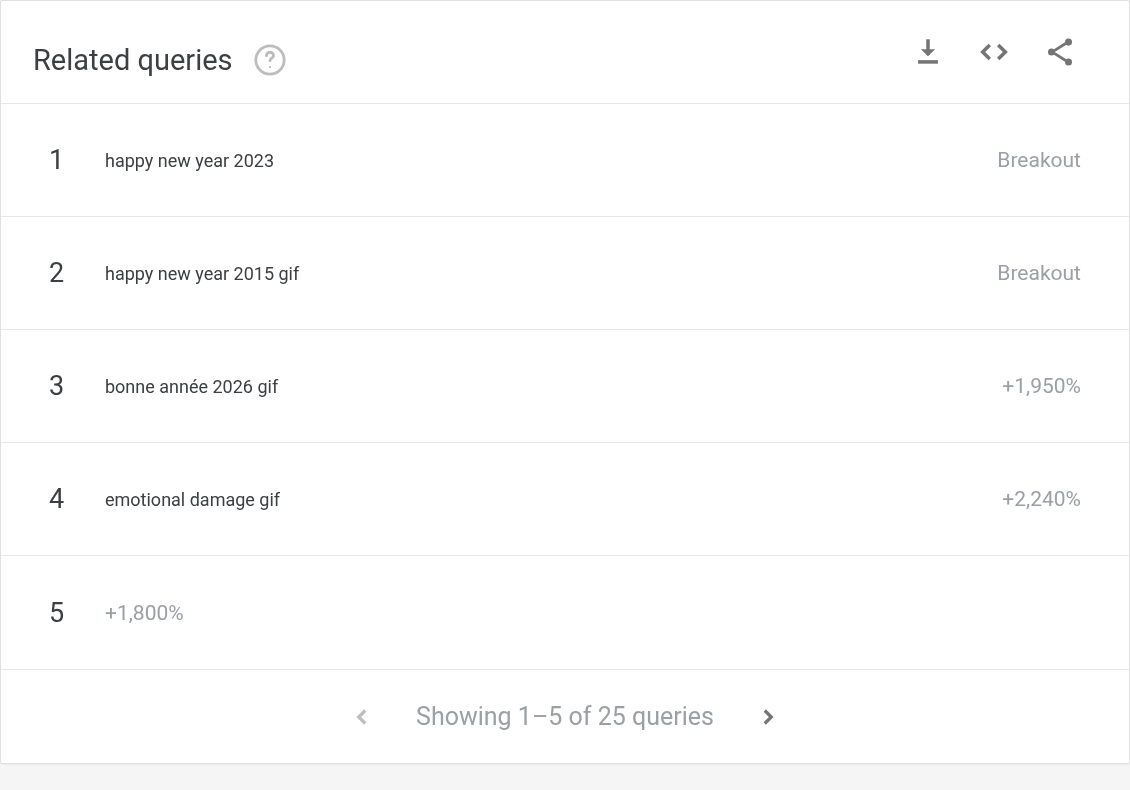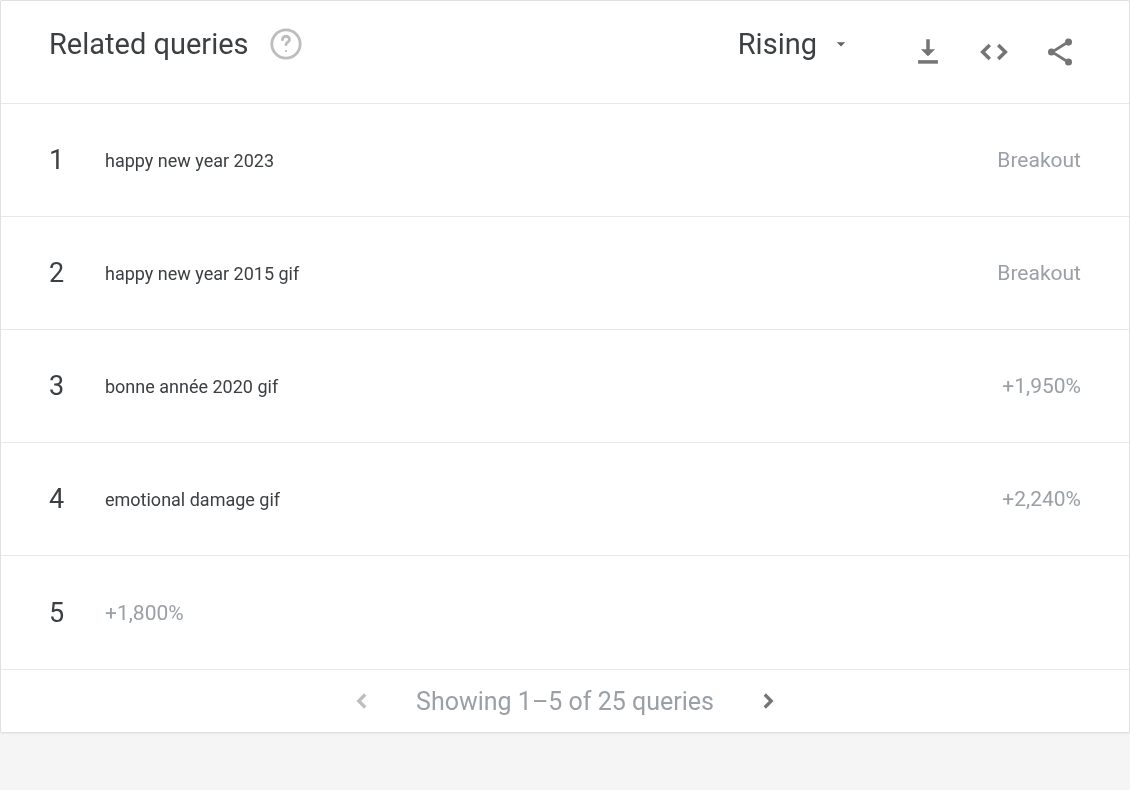--- a/index.html
+++ b/index.html
@@ -18,22 +18,22 @@
     }
     .card {
       width: 1130px;
       background: #fff;
       border: 1px solid #e0e0e0;
       box-shadow: 0 1px 2px rgba(0,0,0,0.05);
       border-radius: 2px;
     }
     .header {
       display: flex;
-      align-items: flex-start;
-      padding: 26px 44px 26px 48px;
+      align-items: flex-end;
+      padding: 26px 44px 26px 32px;
       border-bottom: 1px solid #e8e8e8;
     }
     .header-title {
       font-size: 29px;
       color: #3c4043;
       font-weight: 400;
     }
     .help-icon-wrap {
       margin-left: 20px;
       display: flex;
@@ -101,21 +101,21 @@
     }
     .row-value {
       font-size: 21px;
       color: #9aa0a6;
       text-align: right;
     }
     .footer {
       display: flex;
       align-items: center;
       justify-content: center;
-      height: 63px;
+      height: 94px;
       border-top: 1px solid #e8e8e8;
       gap: 36px;
     }
     .footer-text {
       font-size: 25px;
       color: #9aa0a6;
     }
     .footer-nav {
       display: flex;
       align-items: center;
@@ -136,26 +136,20 @@
   <div class="header">
     <span class="header-title">Related queries</span>
     <span class="help-icon-wrap">
       <svg viewBox="0 0 24 24" fill="none" stroke="#bdbdbd" stroke-width="2">
         <circle cx="12" cy="12" r="10"></circle>
         <path d="M9.5 9a2.5 2.5 0 0 1 5 0c0 1.5-2.5 2-2.5 3.5" stroke-linecap="round"></path>
         <circle cx="12" cy="17" r="0.8" fill="#bdbdbd" stroke="none"></circle>
       </svg>
     </span>
     <span class="spacer"></span>
-    <div class="dropdown">
-      <span class="dropdown-label">Rising</span>
-      <svg viewBox="0 0 24 24">
-        <path d="M7 10l5 5 5-5z" fill="#5f6368"></path>
-      </svg>
-    </div>
     <span class="icon-btn">
       <svg viewBox="0 0 24 24">
         <path d="M12 3v11" stroke="#757575" stroke-width="2.5" stroke-linecap="butt"></path>
         <path d="M7 10l5 5 5-5" fill="#757575"></path>
         <path d="M5 19h14" stroke="#757575" stroke-width="2.5"></path>
       </svg>
     </span>
     <span class="icon-btn">
       <svg viewBox="0 0 24 24" fill="none" stroke="#757575" stroke-width="2.5">
         <path d="M9 7l-5 5 5 5"></path>
@@ -179,21 +173,21 @@
       <span class="row-query">happy new year 2023</span>
       <span class="row-value">Breakout</span>
     </div>
     <div class="row">
       <span class="row-rank">2</span>
       <span class="row-query">happy new year 2015 gif</span>
       <span class="row-value">Breakout</span>
     </div>
     <div class="row">
       <span class="row-rank">3</span>
-      <span class="row-query">bonne année 2020 gif</span>
+      <span class="row-query">bonne année 2026 gif</span>
       <span class="row-value">+1,950%</span>
     </div>
     <div class="row">
       <span class="row-rank">4</span>
       <span class="row-query">emotional damage gif</span>
       <span class="row-value">+2,240%</span>
     </div>
     <div class="row">
       <span class="row-rank">5</span>
       <span class="row-value">+1,800%</span>

